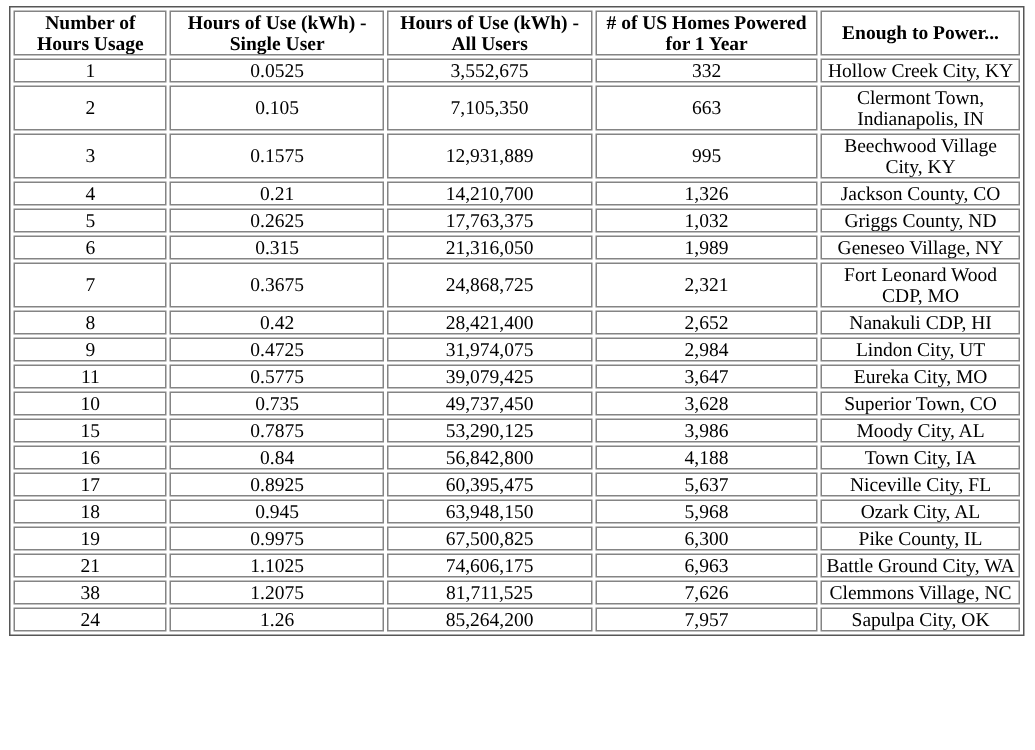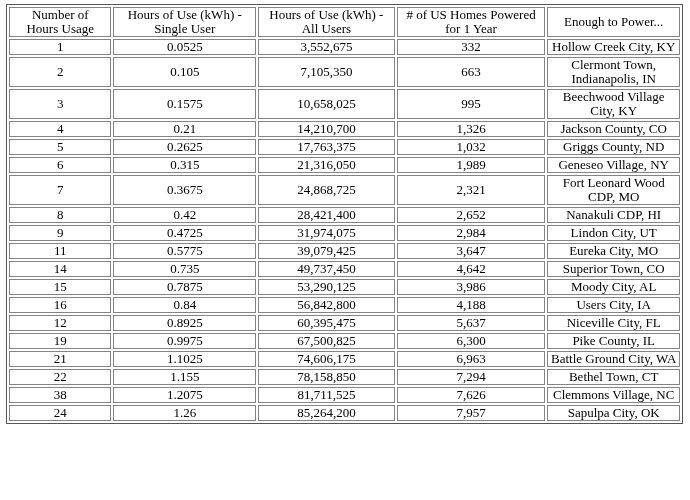--- a/index.html
+++ b/index.html
@@ -28,21 +28,21 @@
   table.data-table td {
     border: 1px solid #848484;
     padding: 0 2px;
     text-align: center;
     vertical-align: middle;
     font-size: 13px;
     line-height: 14px;
     overflow: hidden;
   }
   table.data-table th {
-    font-weight: normal;
+    font-weight: bold;
     white-space: pre-line;
   }
   col.c1 { width: 102px; }
   col.c2 { width: 142px; }
   col.c3 { width: 136px; }
   col.c4 { width: 148px; }
   col.c5 { width: 132px; }
 </style>
 </head>
 <body>
@@ -80,21 +80,21 @@
         <tr>
           <td>2</td>
           <td>0.105</td>
           <td>7,105,350</td>
           <td>663</td>
           <td>Clermont Town, Indianapolis, IN</td>
         </tr>
         <tr>
           <td>3</td>
           <td>0.1575</td>
-          <td>10,658,025</td>
+          <td>12,931,889</td>
           <td>995</td>
           <td>Beechwood Village City, KY</td>
         </tr>
         <tr>
           <td>4</td>
           <td>0.21</td>
           <td>14,210,700</td>
           <td>1,326</td>
           <td>Jackson County, CO</td>
         </tr>
@@ -134,69 +134,69 @@
           <td>Lindon City, UT</td>
         </tr>
         <tr>
           <td>11</td>
           <td>0.5775</td>
           <td>39,079,425</td>
           <td>3,647</td>
           <td>Eureka City, MO</td>
         </tr>
         <tr>
-          <td>14</td>
+          <td>10</td>
           <td>0.735</td>
           <td>49,737,450</td>
-          <td>4,642</td>
+          <td>3,628</td>
           <td>Superior Town, CO</td>
         </tr>
         <tr>
           <td>15</td>
           <td>0.7875</td>
           <td>53,290,125</td>
           <td>3,986</td>
           <td>Moody City, AL</td>
         </tr>
         <tr>
           <td>16</td>
           <td>0.84</td>
           <td>56,842,800</td>
           <td>4,188</td>
-          <td>Users City, IA</td>
-        </tr>
-        <tr>
-          <td>12</td>
+          <td>Town City, IA</td>
+        </tr>
+        <tr>
+          <td>17</td>
           <td>0.8925</td>
           <td>60,395,475</td>
           <td>5,637</td>
           <td>Niceville City, FL</td>
+        </tr>
+        <tr>
+          <td>18</td>
+          <td>0.945</td>
+          <td>63,948,150</td>
+          <td>5,968</td>
+          <td>Ozark City, AL</td>
         </tr>
         <tr>
           <td>19</td>
           <td>0.9975</td>
           <td>67,500,825</td>
           <td>6,300</td>
           <td>Pike County, IL</td>
         </tr>
         <tr>
           <td>21</td>
           <td>1.1025</td>
           <td>74,606,175</td>
           <td>6,963</td>
           <td>Battle Ground City, WA</td>
         </tr>
         <tr>
-          <td>22</td>
-          <td>1.155</td>
-          <td>78,158,850</td>
-          <td>7,294</td>
-          <td>Bethel Town, CT</td>
-        </tr>
-        <tr>
           <td>38</td>
           <td>1.2075</td>
           <td>81,711,525</td>
           <td>7,626</td>
           <td>Clemmons Village, NC</td>
         </tr>
         <tr>
           <td>24</td>
           <td>1.26</td>
           <td>85,264,200</td>

